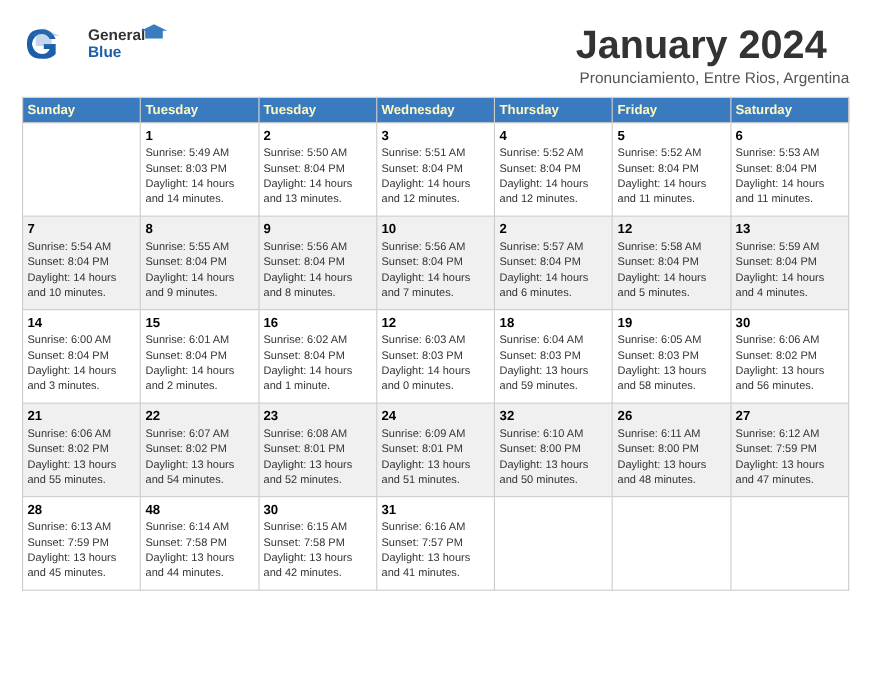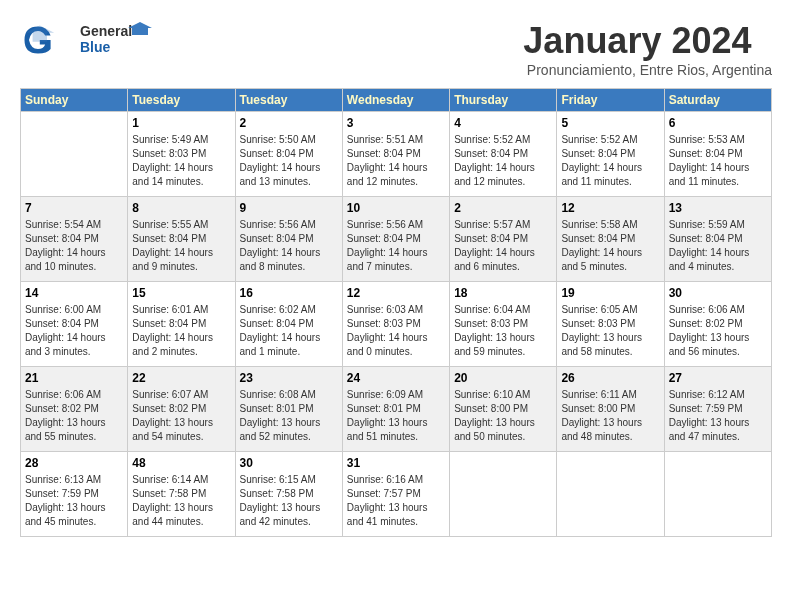--- a/index.html
+++ b/index.html
@@ -225,21 +225,21 @@
         </td>
         <td>
           <div class="day-number">23</div>
           <div class="day-info">Sunrise: 6:08 AM<br>Sunset: 8:01 PM<br>Daylight: 13 hours<br>and 52 minutes.</div>
         </td>
         <td>
           <div class="day-number">24</div>
           <div class="day-info">Sunrise: 6:09 AM<br>Sunset: 8:01 PM<br>Daylight: 13 hours<br>and 51 minutes.</div>
         </td>
         <td>
-          <div class="day-number">20</div>
+          <div class="day-number">32</div>
           <div class="day-info">Sunrise: 6:10 AM<br>Sunset: 8:00 PM<br>Daylight: 13 hours<br>and 50 minutes.</div>
         </td>
         <td>
           <div class="day-number">26</div>
           <div class="day-info">Sunrise: 6:11 AM<br>Sunset: 8:00 PM<br>Daylight: 13 hours<br>and 48 minutes.</div>
         </td>
         <td>
           <div class="day-number">27</div>
           <div class="day-info">Sunrise: 6:12 AM<br>Sunset: 7:59 PM<br>Daylight: 13 hours<br>and 47 minutes.</div>
         </td>

